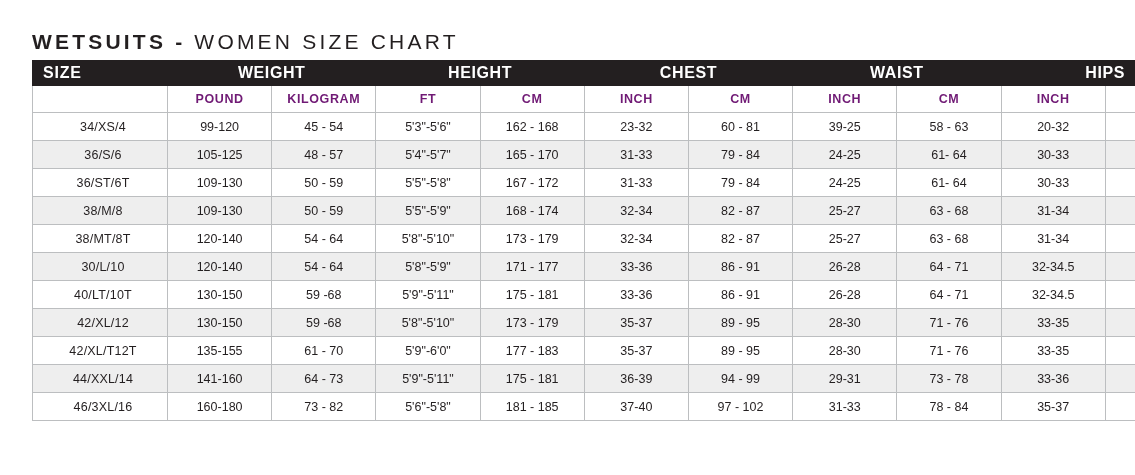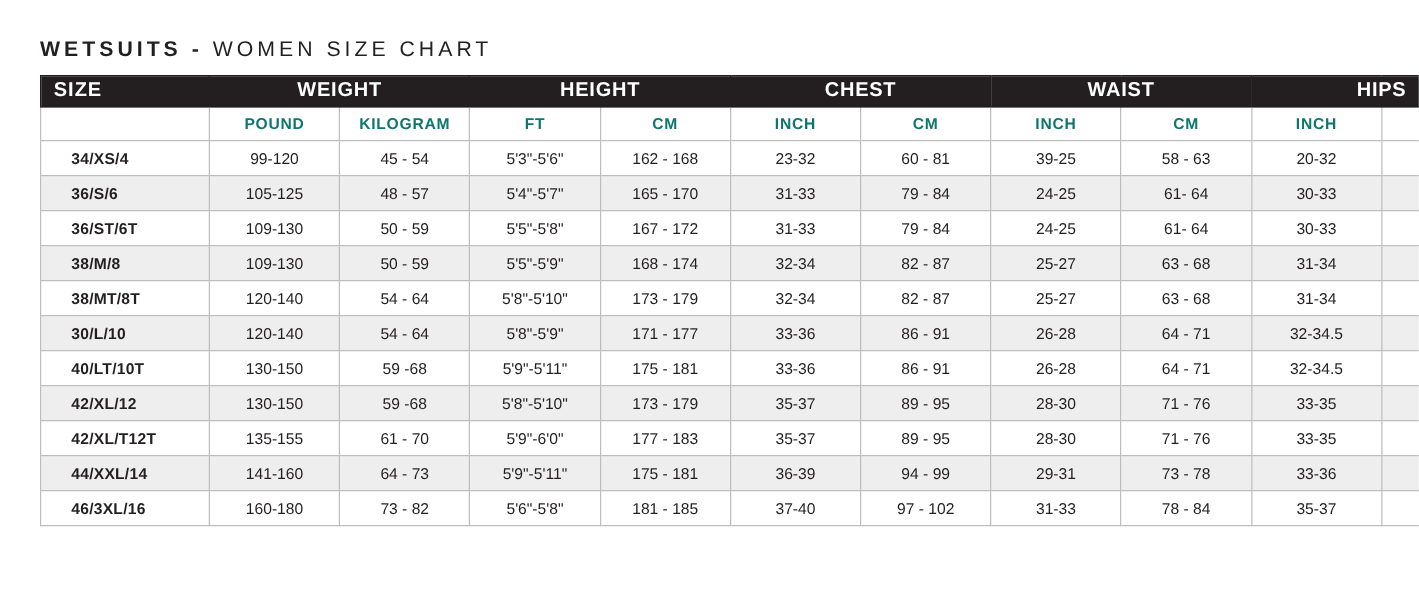--- a/index.html
+++ b/index.html
@@ -17,21 +17,21 @@
   .page {
     position: relative;
     width: 1135px;
     height: 475px;
     box-sizing: border-box;
   }
   .title {
     position: absolute;
     left: 32px;
     top: 30px;
-    font-size: 17px;
+    font-size: 21px;
     letter-spacing: 3.2px;
     white-space: nowrap;
   }
   .title .t-bold {
     font-weight: bold;
   }
   .title .t-light {
     font-weight: normal;
   }
   table.size-chart {
@@ -63,41 +63,41 @@
   }
   tr.group-row th.size-head {
     text-align: left;
     padding-left: 10px;
     letter-spacing: 0.8px;
   }
   
   tr.unit-row td {
     background: #ffffff;
     font-weight: bold;
-    color: #0f766e;
+    color: #701a75;
     letter-spacing: 0.6px;
     height: 26px;
   }
   tr.unit-row td.blank {
     border-left: 1px solid #bcbec0;
   }
   
   tbody tr td {
     color: #231f20;
   }
   tbody tr.odd td {
     background: #ffffff;
   }
   tbody tr.even td {
     background: #eeeeee;
   }
   tbody td.size-cell {
-    text-align: left;
-    padding-left: 24px;
-    font-weight: bold;
+    text-align: center;
+    padding-left: 6px;
+    font-weight: normal;
     letter-spacing: 0.2px;
   }
   col.c-size { width: 135px; }
   col.c-val  { width: 104.2px; }
 </style>
 </head>
 <body>
 
 <div class="page">
 

